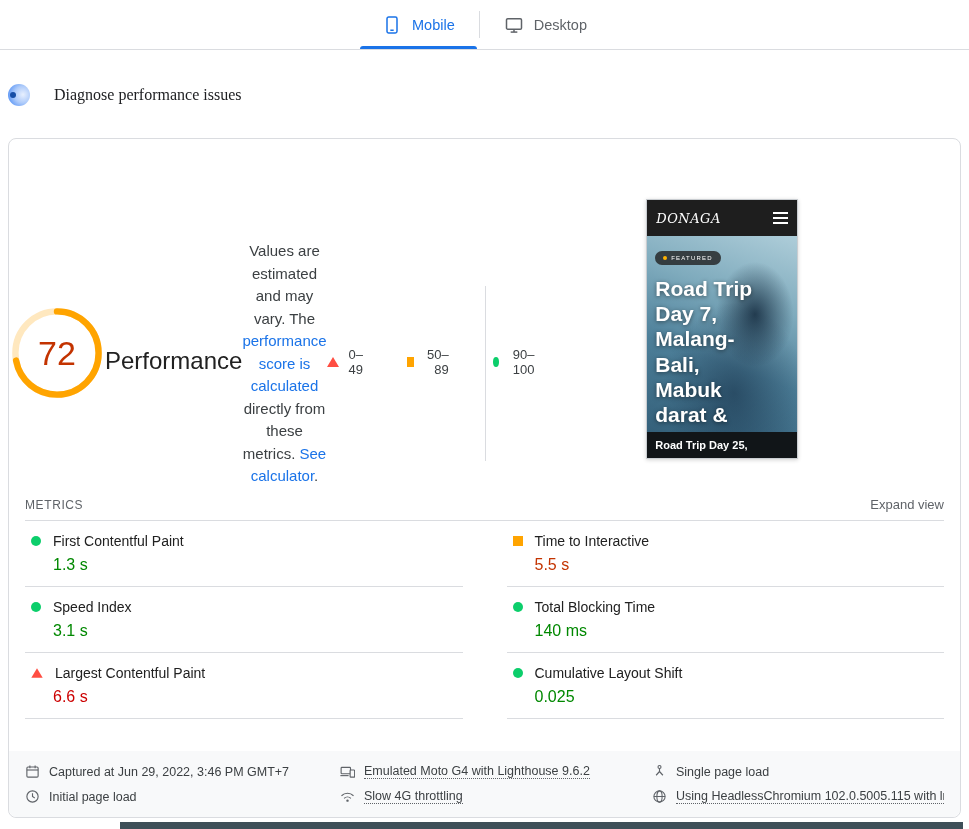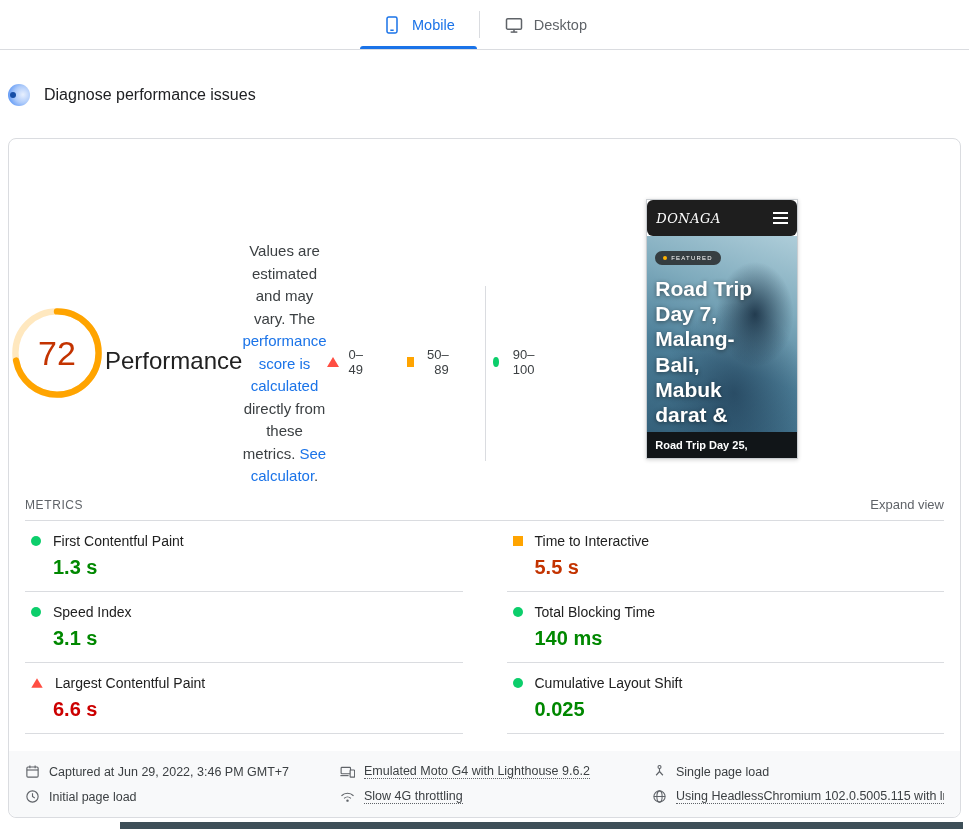--- a/index.html
+++ b/index.html
@@ -27,21 +27,21 @@
   .tab.active::after {
     content: ""; position: absolute; left: 2px; right: 2px; bottom: 0;
     height: 3px; background: var(--accent-blue, #1a73e8); border-radius: 3px 3px 0 0;
   }
   .tab svg { width: 20px; height: 20px; }
   .tab-divider { width: 1px; background: var(--border, #dadce0); margin: 11px 0; }
 
   
   .section-header {
     position: absolute; top: 84px; left: 8px;
-    display: flex; align-items: center; gap: 14px;
+    display: flex; align-items: center; gap: 24px; font-family: Liberation Serif, serif;
   }
   .diag-icon {
     width: 22px; height: 22px; border-radius: 50%; position: relative;
     background: radial-gradient(circle at 68% 48%, #e8f0fe 0%, #aecbfa 45%, #669df6 78%, #1a73e8 100%);
   }
   .diag-icon::after {
     content: ""; position: absolute; left: 2px; top: 8px;
     width: 6px; height: 6px; border-radius: 50%; background: #174ea6;
   }
   .section-title { font-size: 16px; font-weight: 400; color: var(--text-primary, #202124); }
@@ -88,21 +88,21 @@
                background: var(--border, #dadce0); }
 
   
   .shot-col { width: 50%; display: flex; justify-content: center; padding-top: 60px; }
   .thumb {
     width: 152px; height: 260px; background: #fff; cursor: pointer;
     border: 1px solid #c9cdd1; box-shadow: 0 1px 4px rgba(0,0,0,.18);
     display: flex; flex-direction: column; overflow: hidden;
   }
   .thumb-header { height: 36px; flex: none; background: #1e1e1e;
-                  display: flex; align-items: center; justify-content: space-between; padding: 0 9px; border-radius: 6px; }
+                  display: flex; align-items: center; justify-content: space-between; padding: 0 9px; }
   .thumb-logo { color: #fff; font-family: "DejaVu Serif", serif; font-style: italic;
                 font-size: 13px; letter-spacing: .5px; }
   .burger i { display: block; width: 15px; height: 1.7px; background: #fff; margin: 3px 0; }
   .thumb-photo {
     flex: 1; position: relative;
     background:
       radial-gradient(ellipse 55px 75px at 72% 40%, rgba(12,32,52,.78), rgba(12,32,52,0) 70%),
       radial-gradient(ellipse 95px 120px at 58% 80%, rgba(18,42,66,.55), rgba(18,42,66,0) 75%),
       linear-gradient(200deg, #aecdd9 0%, #7fabbd 32%, #4d7f99 62%, #34607a 100%);
   }
@@ -128,21 +128,21 @@
     border-bottom: 1px solid var(--border, #dadce0);
   }
   .metrics-title { font-size: 12px; letter-spacing: .6px; color: var(--text-secondary, #5f6368); }
   .expand-view { font-size: 13px; color: var(--text-secondary, #5f6368); cursor: pointer; text-decoration: none; }
 
   .metrics-grid { margin: 0 16px; display: grid; grid-template-columns: 1fr 1fr; column-gap: 44px; }
   .metric-cell { padding: 12px 6px 12px; border-bottom: 1px solid var(--border, #dadce0); }
   .metric-name-row { display: flex; align-items: center; gap: 12px; }
   .metric-name-row .shape-triangle { transform: scale(.95); }
   .metric-name { font-size: 14px; color: #212121; }
-  .metric-value { margin: 7px 0 0 22px; font-size: 20px; font-weight: bold; }
+  .metric-value { margin: 7px 0 0 22px; font-size: 16px; }
   .val-pass { color: var(--pass-green, #008800); }
   .val-average { color: var(--average-orange, #c33300); }
   .val-fail { color: var(--fail-red, #cc0000); }
 
   
   .card-footer {
     margin-top: auto; flex: none;
     background: var(--footer-bg, #f8f9fa); border-radius: 0 0 8px 8px;
     padding: 13px 16px; display: flex;
   }

